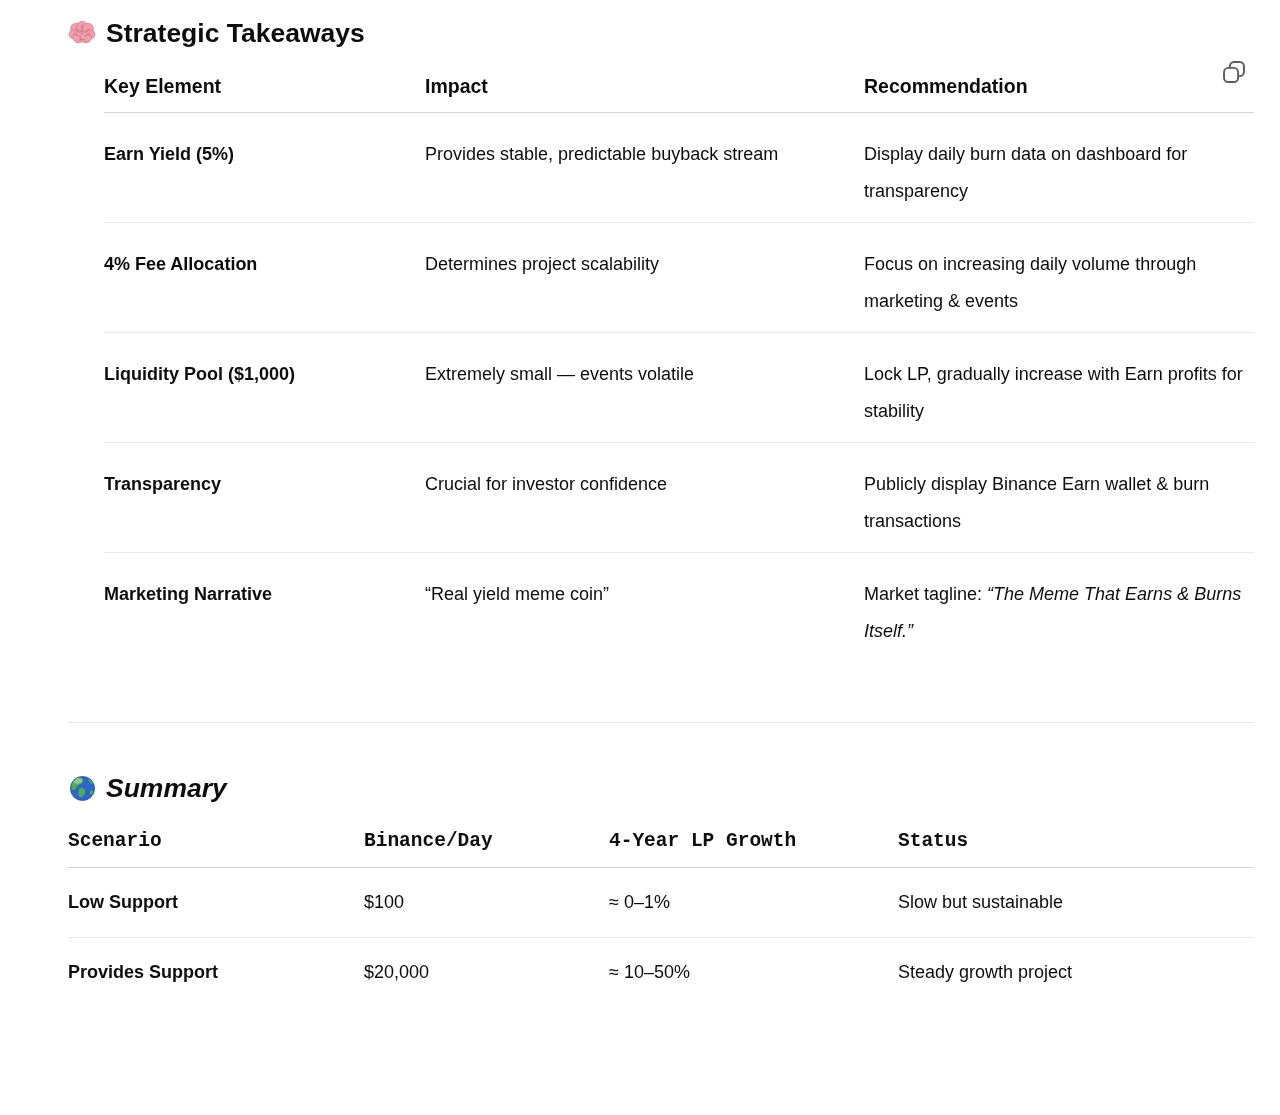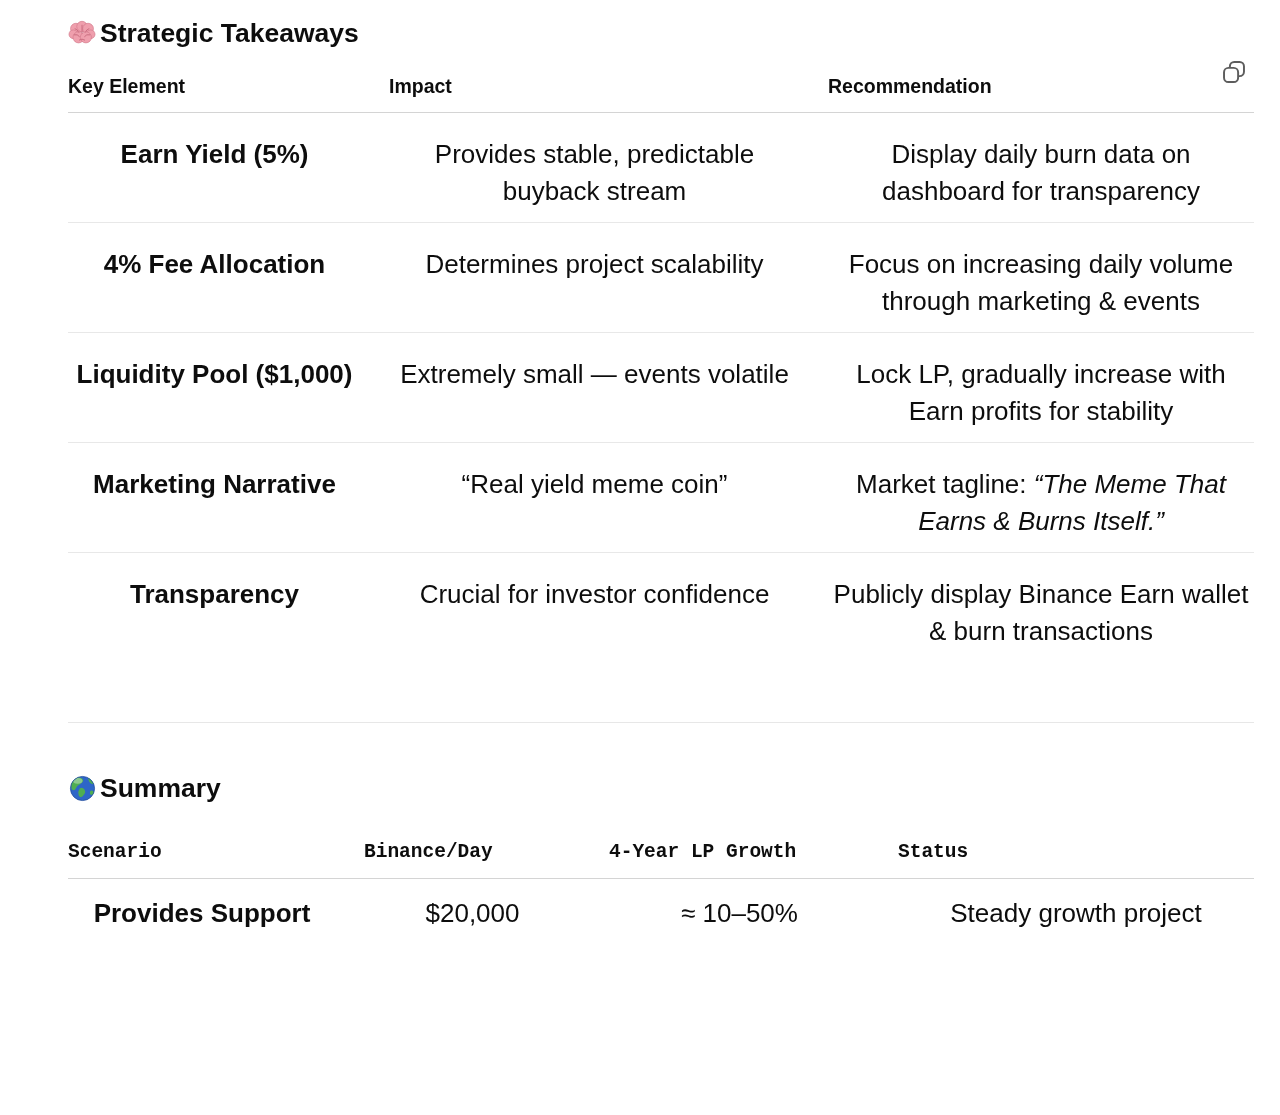--- a/index.html
+++ b/index.html
@@ -17,21 +17,21 @@
   .page {
     position: relative;
     padding: 14px 26px 0 68px;
     box-sizing: border-box;
     width: 1280px;
   }
   
   .section-heading {
     display: flex;
     align-items: center;
-    gap: 4px;
+    gap: 10px;
     margin: 0;
     font-size: 26.5px;
     font-weight: 700;
     line-height: 38px;
     color: #0d0d0d;
   }
   .heading-emoji {
     display: inline-flex;
     width: 28px;
     height: 28px;
@@ -47,41 +47,40 @@
   }
   th {
     font-size: 19.5px;
     font-weight: 700;
     text-align: left;
     padding: 20px 16px 14px 0;
     border-bottom: 1px solid #d4d4d4;
     line-height: 24px;
   }
   td {
-    font-size: 26px;
+    font-size: 18px;
     line-height: 37px;
     vertical-align: top;
     padding: 23px 28px 12px 0;
     border-bottom: 1px solid #e8e8e8;
-    text-align: center;
   }
   th:last-child, td:last-child { padding-right: 0; }
   td.key-cell { font-weight: 700; }
   tbody tr:last-child td { border-bottom: none; }
 
   .summary-table td {
     padding-top: 16px;
     padding-bottom: 16px;
   }
   .summary-table th {
     padding-top: 14px;
     font-family: Liberation Mono, monospace;
   }
 
-  .table-wrap { position: relative; }
+  .table-wrap { position: relative; margin-left: 36px; }
 
   
   .copy-btn {
     position: absolute;
     top: 56px;
     right: 30px;
     width: 32px;
     height: 32px;
     display: flex;
     align-items: center;
@@ -92,21 +91,21 @@
     cursor: pointer;
     padding: 0;
   }
 
   
   hr.section-divider {
     border: none;
     border-top: 1px solid #e7e7e7;
     margin: 60px 0 0 0;
   }
-  .summary-heading-spacer { margin-top: 46px; margin-bottom: 19px; }
+  .summary-heading-spacer { margin-top: 46px; margin-bottom: 8px; font-style: italic; }
   .takeaways-heading-spacer { margin-bottom: 2px; }
 
   em.tagline { font-style: italic; }
 </style>
 </head>
 <body>
 
 <div class="page">
 
   <section>
@@ -159,28 +158,28 @@
             <td class="key-cell">4% Fee Allocation</td>
             <td>Determines project scalability</td>
             <td>Focus on increasing daily volume through marketing &amp; events</td>
           </tr>
           <tr>
             <td class="key-cell">Liquidity Pool ($1,000)</td>
             <td>Extremely small — events volatile</td>
             <td>Lock LP, gradually increase with Earn profits for stability</td>
           </tr>
           <tr>
+            <td class="key-cell">Transparency</td>
+            <td>Crucial for investor confidence</td>
+            <td>Publicly display Binance Earn wallet &amp; burn transactions</td>
+          </tr>
+          <tr>
             <td class="key-cell">Marketing Narrative</td>
             <td>“Real yield meme coin”</td>
             <td><span>Market tagline: </span><em class="tagline">“The Meme That Earns &amp; Burns Itself.”</em></td>
-          </tr>
-          <tr>
-            <td class="key-cell">Transparency</td>
-            <td>Crucial for investor confidence</td>
-            <td>Publicly display Binance Earn wallet &amp; burn transactions</td>
           </tr>
         </tbody>
       </table>
     </div>
   </section>
 
   <button class="copy-btn">
     <span style="display:inline-flex">
       <svg width="26" height="26" viewBox="0 0 24 24" aria-hidden="true">
         <rect x="8.2" y="2.8" width="13" height="13" rx="4" fill="none" stroke="#5d5d5d" stroke-width="1.8"></rect>
@@ -224,20 +223,26 @@
       <thead>
         <tr>
           <th>Scenario</th>
           <th>Binance/Day</th>
           <th>4-Year LP Growth</th>
           <th>Status</th>
         </tr>
       </thead>
       <tbody>
         <tr>
+          <td class="key-cell">Low Support</td>
+          <td>$100</td>
+          <td>≈ 0–1%</td>
+          <td>Slow but sustainable</td>
+        </tr>
+        <tr>
           <td class="key-cell">Provides Support</td>
           <td>$20,000</td>
           <td>≈ 10–50%</td>
           <td>Steady growth project</td>
         </tr>
       </tbody>
     </table>
   </section>
 
 </div>

